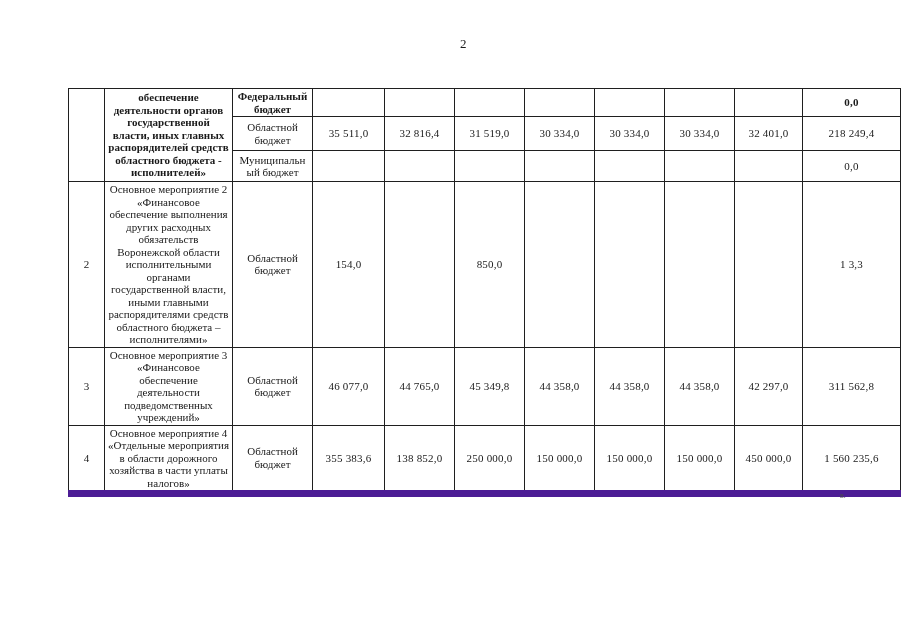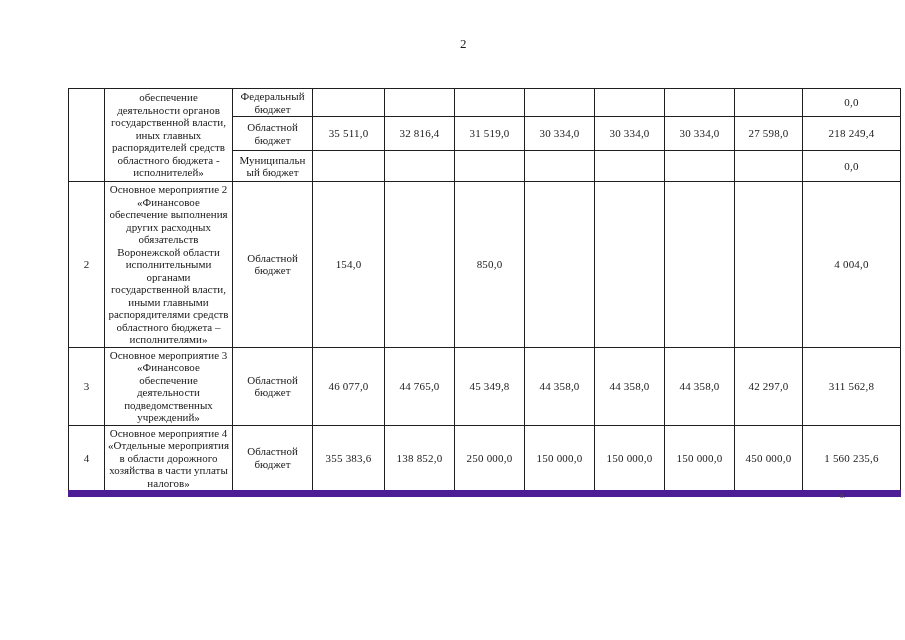--- a/index.html
+++ b/index.html
@@ -83,42 +83,42 @@
     <col style="width:70px">
     <col style="width:70px">
     <col style="width:70px">
     <col style="width:70px">
     <col style="width:70px">
     <col style="width:68px">
     <col style="width:98px">
   </colgroup>
   <tbody>
 
-    <tr style="height:24px;">
+    <tr style="height:24px;font-weight:bold;">
       <td class="cell-num" rowspan="3"></td>
       <td class="cell-name" rowspan="3">обеспечение деятельности органов государственной власти, иных главных распорядителей средств областного бюджета - исполнителей»</td>
       <td class="cell-budget">Федеральный бюджет</td>
       <td class="cell-value"></td>
       <td class="cell-value"></td>
       <td class="cell-value"></td>
       <td class="cell-value"></td>
       <td class="cell-value"></td>
       <td class="cell-value"></td>
       <td class="cell-value"></td>
       <td class="cell-value">0,0</td>
     </tr>
     <tr style="height:34px;">
       <td class="cell-budget">Областной бюджет</td>
       <td class="cell-value">35 511,0</td>
       <td class="cell-value">32 816,4</td>
       <td class="cell-value">31 519,0</td>
       <td class="cell-value">30 334,0</td>
       <td class="cell-value">30 334,0</td>
       <td class="cell-value">30 334,0</td>
-      <td class="cell-value">27 598,0</td>
+      <td class="cell-value">32 401,0</td>
       <td class="cell-value">218 249,4</td>
     </tr>
     <tr style="height:31px;">
       <td class="cell-budget">Муниципальный бюджет</td>
       <td class="cell-value"></td>
       <td class="cell-value"></td>
       <td class="cell-value"></td>
       <td class="cell-value"></td>
       <td class="cell-value"></td>
       <td class="cell-value"></td>
@@ -130,21 +130,21 @@
       <td class="cell-num">2</td>
       <td class="cell-name">Основное мероприятие 2 «Финансовое обеспечение выполнения других расходных обязательств Воронежской области исполнительными органами государственной власти, иными главными распорядителями средств областного бюджета – исполнителями»</td>
       <td class="cell-budget">Областной бюджет</td>
       <td class="cell-value">154,0</td>
       <td class="cell-value"></td>
       <td class="cell-value">850,0</td>
       <td class="cell-value"></td>
       <td class="cell-value"></td>
       <td class="cell-value"></td>
       <td class="cell-value"></td>
-      <td class="cell-value">4 004,0</td>
+      <td class="cell-value">1 3,3</td>
     </tr>
 
     <tr style="height:72px;">
       <td class="cell-num">3</td>
       <td class="cell-name">Основное мероприятие 3 «Финансовое обеспечение деятельности подведомственных учреждений»</td>
       <td class="cell-budget">Областной бюджет</td>
       <td class="cell-value">46 077,0</td>
       <td class="cell-value">44 765,0</td>
       <td class="cell-value">45 349,8</td>
       <td class="cell-value">44 358,0</td>

